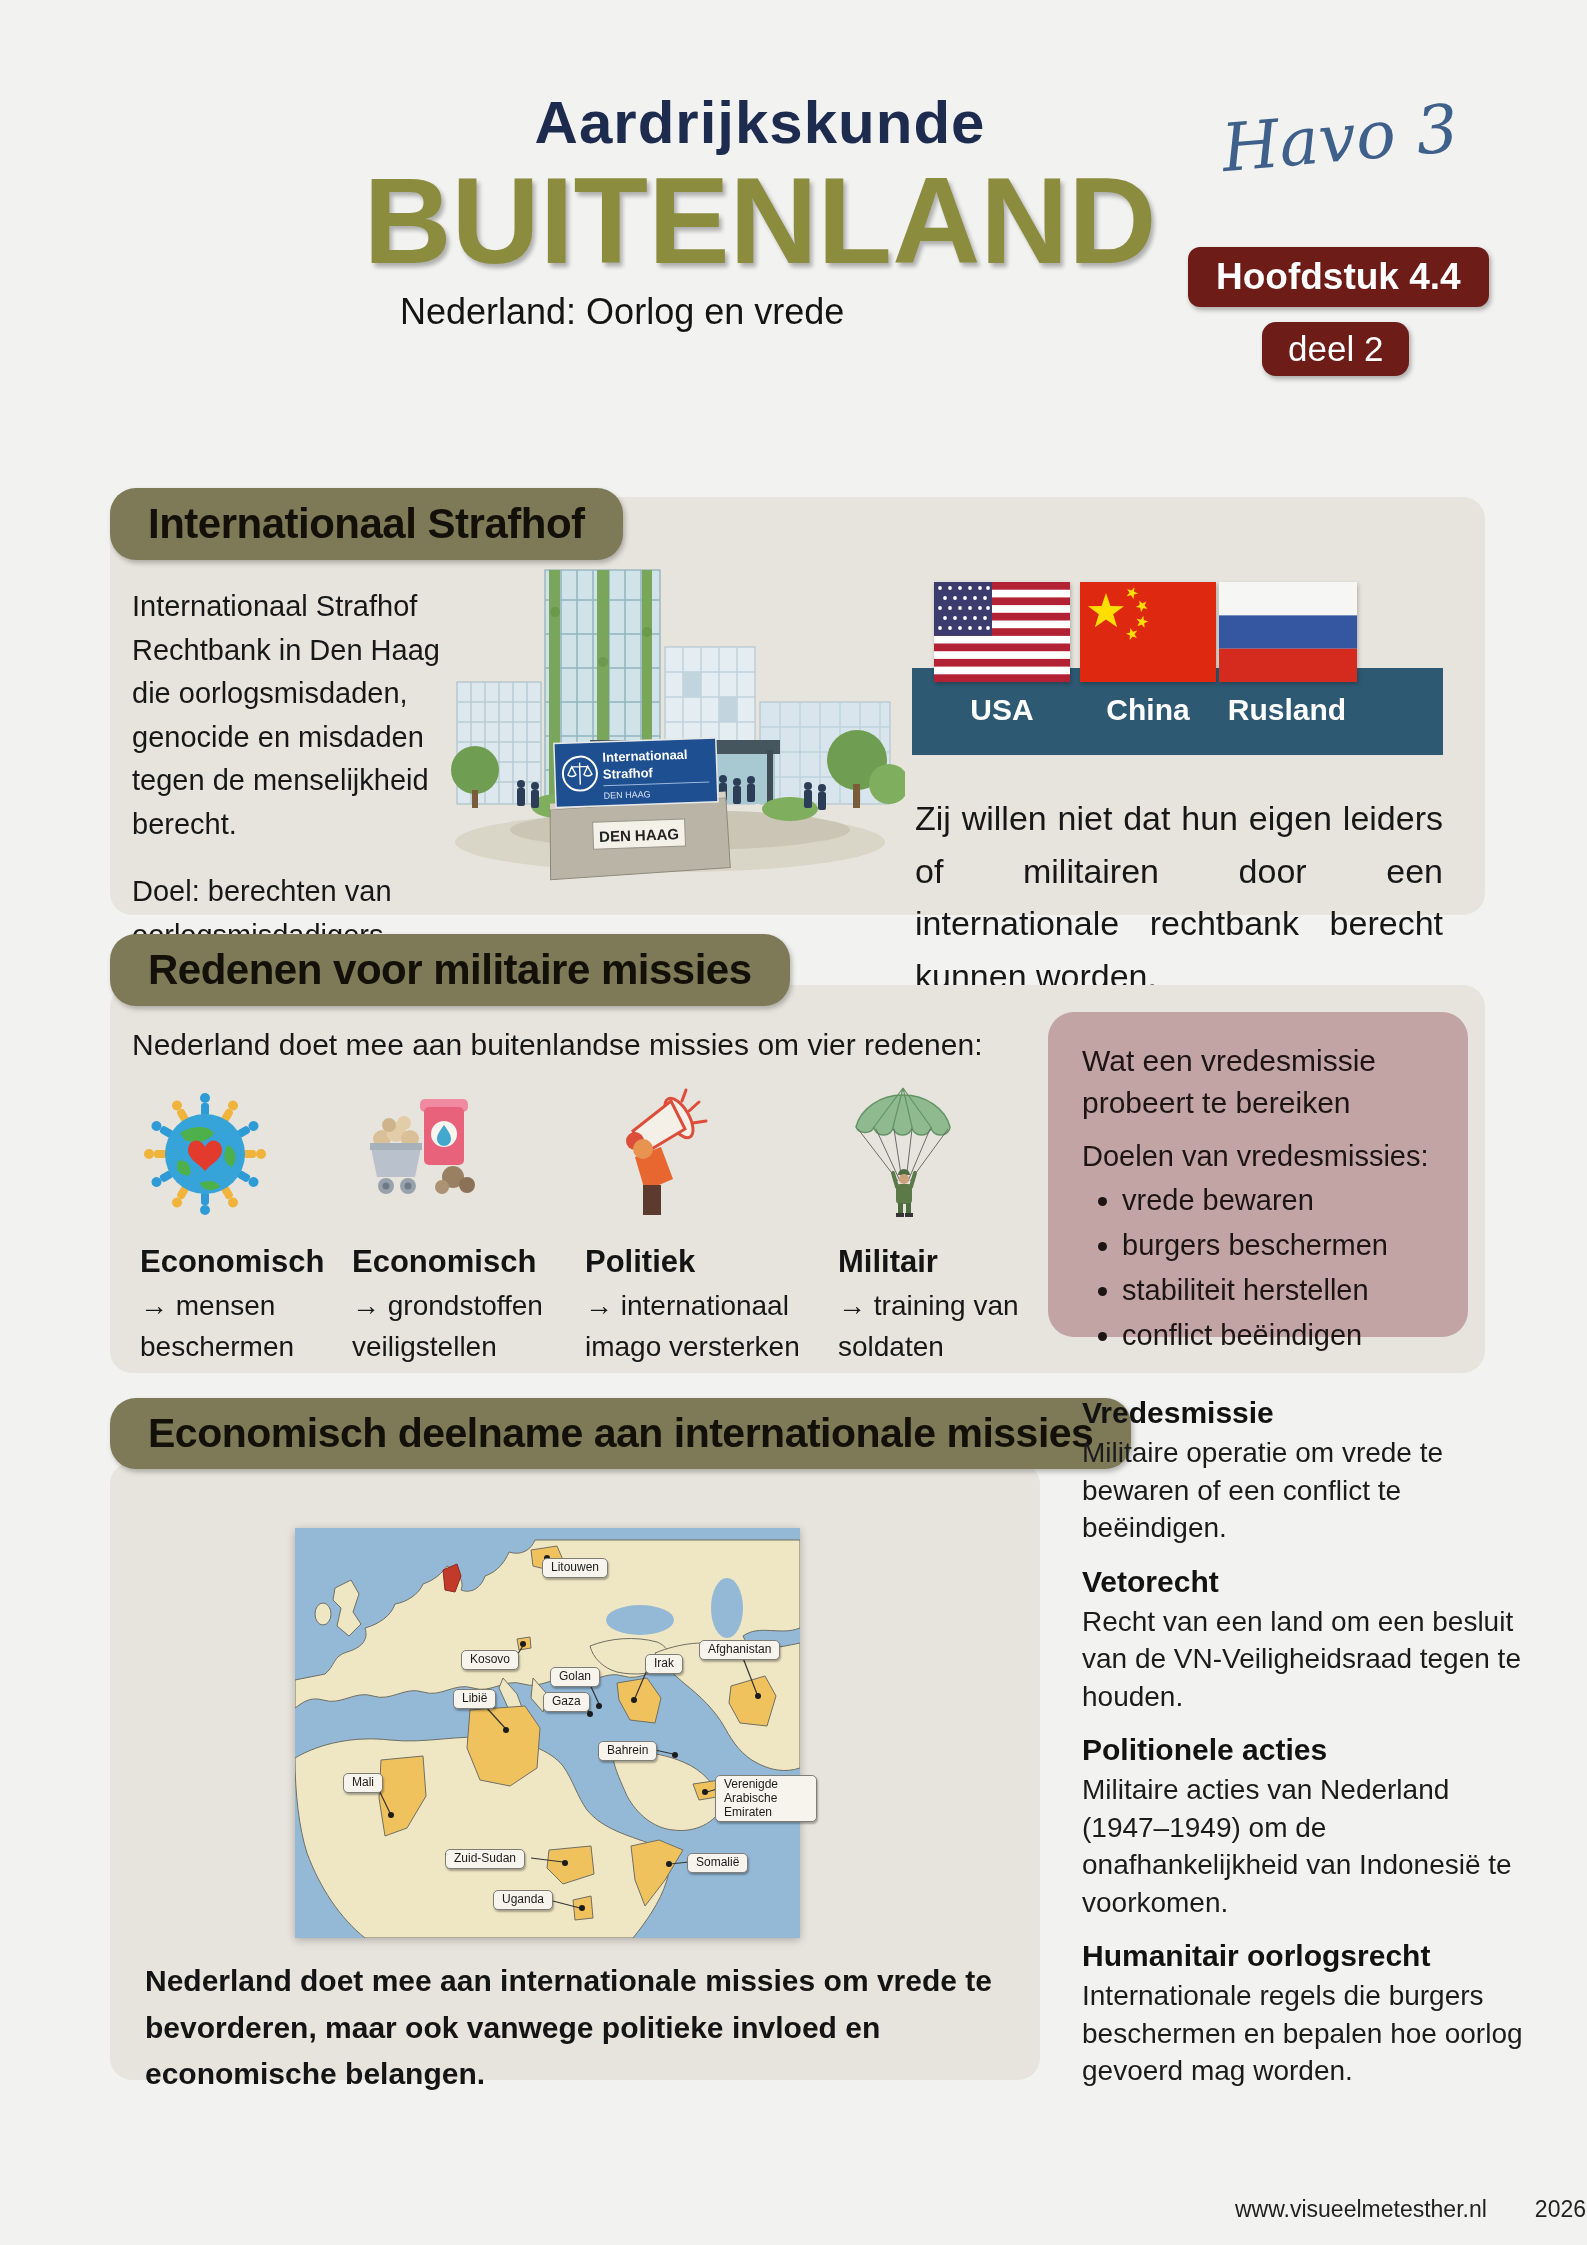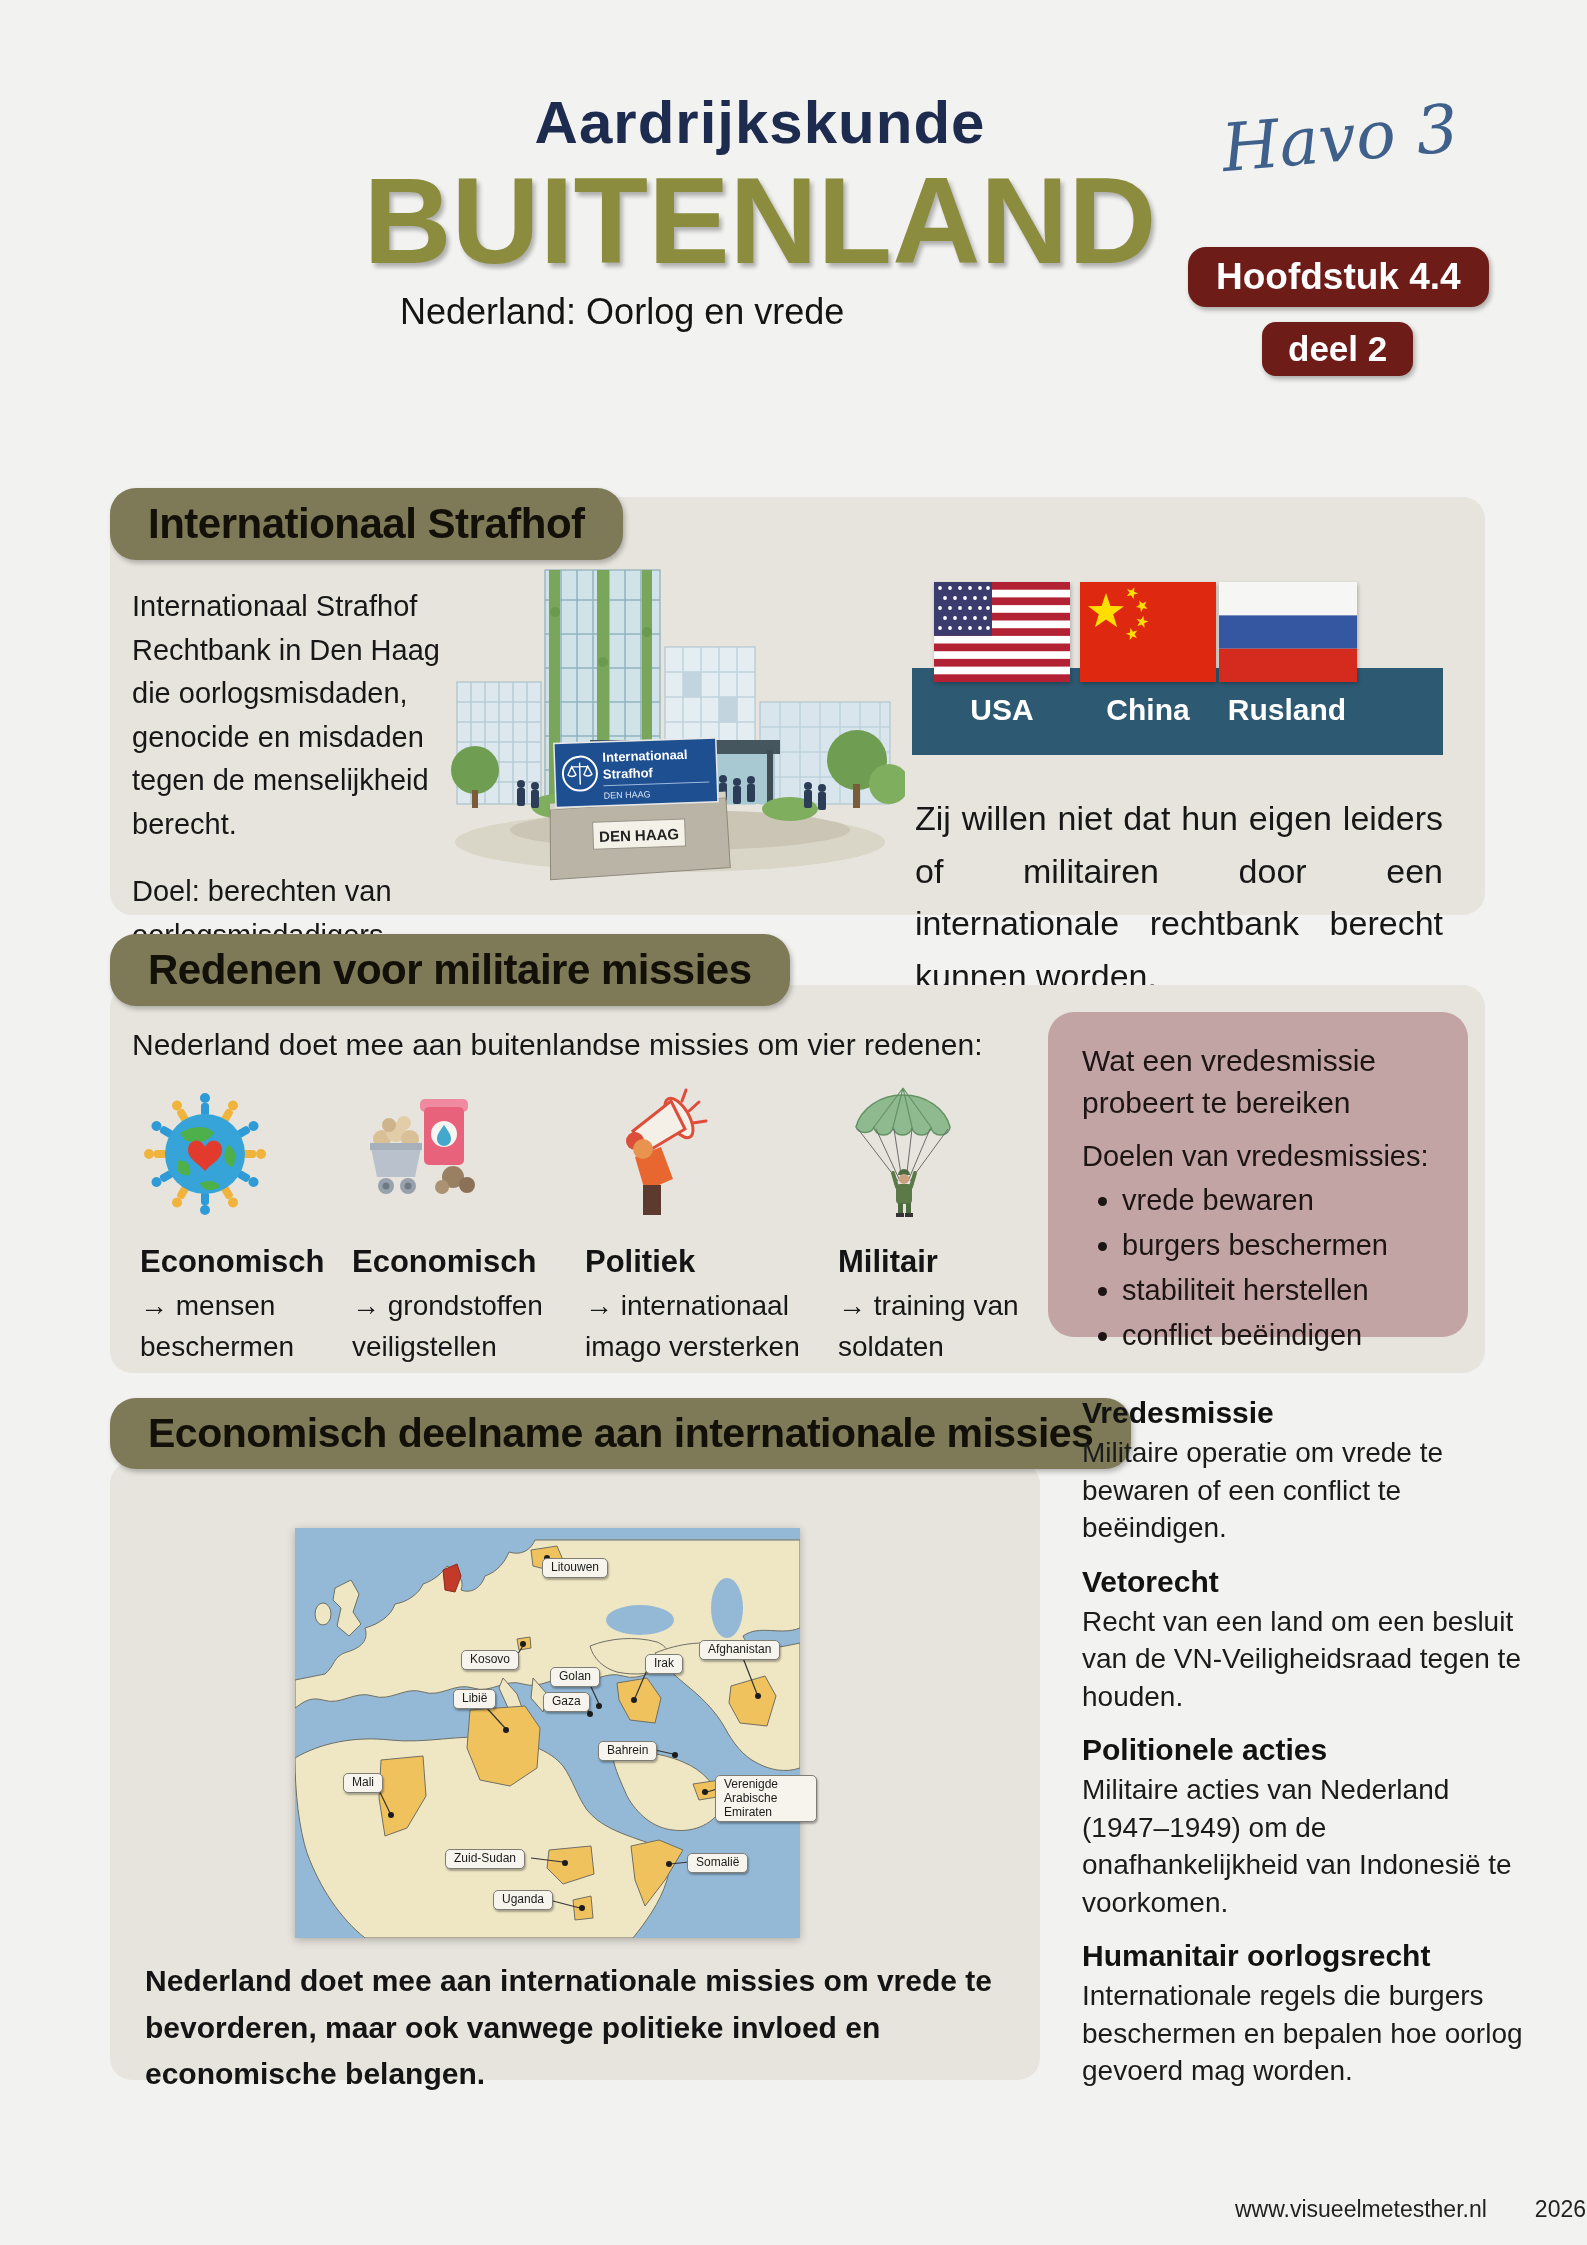--- a/index.html
+++ b/index.html
@@ -8,24 +8,24 @@
   
   .header-center{position:absolute;left:250px;top:88px;width:1020px;text-align:center;}
   .subject{font-size:60px;font-weight:bold;color:#1d2b4f;letter-spacing:1px;}
   .big-title{font-size:122px;font-weight:bold;color:#8b8c3e;line-height:1.05;letter-spacing:0px;
              text-shadow:3px 4px 4px rgba(0,0,0,0.28);}
   .subtitle{font-size:36px;color:#141414;text-align:left;padding-left:150px;margin-top:6px;}
   .havo{position:absolute;left:1175px;top:100px;width:330px;color:#3f608a;
         font-family:"DejaVu Serif",serif;font-style:italic;font-size:66px;transform:rotate(-5deg);
         text-align:center;}
   .chapter-badge{position:absolute;left:1188px;top:247px;background:#6e1c18;color:#fff;
-        font-weight:bold;font-size:37px;padding:9px 28px;border-radius:18px;
+        font-weight:bold;font-size:37px;padding:9px 28px;border-radius:12px;
         box-shadow:2px 3px 5px rgba(0,0,0,.3);}
   .part-badge{position:absolute;left:1262px;top:322px;background:#6e1c18;color:#fff;
-        font-weight:bold;font-size:35px;padding:7px 26px;border-radius:14px;
+        font-weight:normal;font-size:35px;padding:7px 26px;border-radius:14px;
         box-shadow:2px 3px 5px rgba(0,0,0,.3);}
   
   .card{position:absolute;background:#e7e4dd;border-radius:22px;}
   .card1{left:110px;top:497px;width:1375px;height:418px;}
   .card2{left:110px;top:985px;width:1375px;height:388px;}
   .card3{left:110px;top:1462px;width:930px;height:618px;}
   .sec-badge{position:absolute;background:#7e7a57;color:#121008;font-weight:bold;font-size:42px;
         padding:12px 38px;border-radius:26px;box-shadow:2px 3px 5px rgba(0,0,0,.25);
         letter-spacing:-0.5px;white-space:nowrap;}
   .badge1{left:110px;top:488px;}

